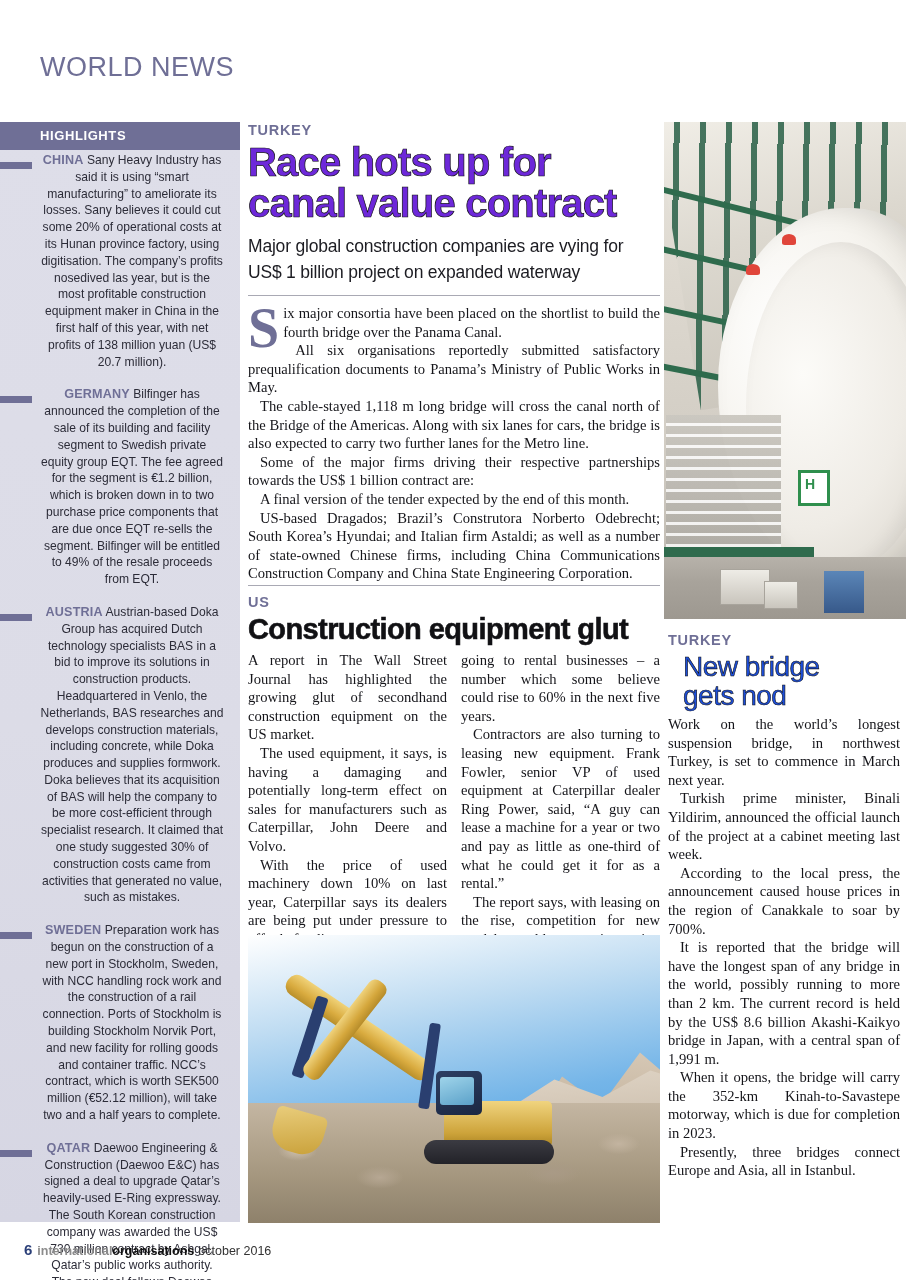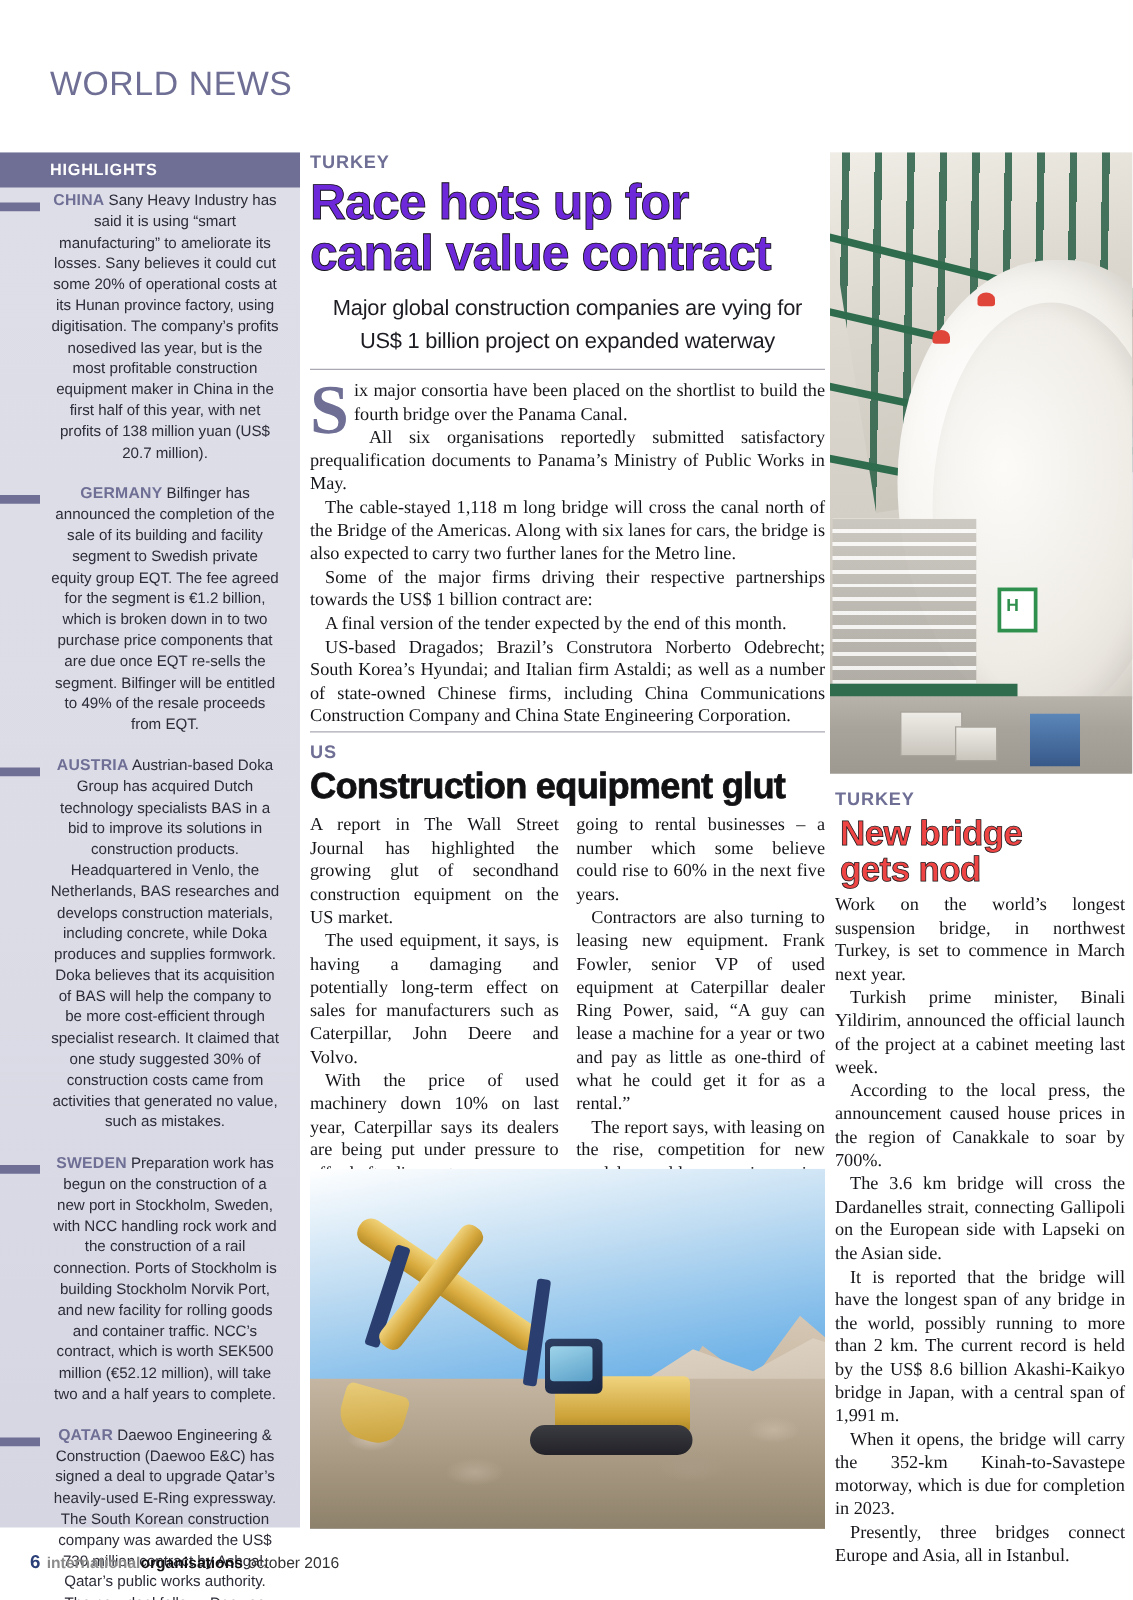--- a/index.html
+++ b/index.html
@@ -116,21 +116,20 @@
     margin: 0;
     -webkit-text-stroke: 0.7px #111114;
   }
   .standfirst {
     font-family: "Liberation Sans", sans-serif;
     font-size: 17.5px;
     line-height: 26px;
     color: #1c1c22;
     margin: 9px 0 0 0;
     letter-spacing: -0.2px;
-    text-align: center;
   }
   .rule {
     height: 1px;
     background: #a9a9b4;
     margin: 10px 0 0 0;
   }
 
   .body-serif {
     font-family: "Liberation Serif", serif;
     font-size: 14.6px;
@@ -178,26 +177,26 @@
   }
 
   
   .right-col {
     position: absolute;
     left: 668px; top: 632px;
     width: 232px;
   }
   .headline-right {
     font-family: "Liberation Sans", sans-serif;
-    font-weight: bold;
+    font-weight: normal;
     font-size: 28px;
     line-height: 29px;
     letter-spacing: -0.5px;
-    color: #ef4444;
-    margin: 1px 0 5px 4px;
+    color: #1d4ed8;
+    margin: 1px 0 5px 15px;
     -webkit-text-stroke: 0.6px #111114;
   }
 
   
   .photo {
     position: absolute;
     overflow: hidden;
   }
   .photo-tbm {
     left: 664px; top: 122px;
@@ -501,21 +500,20 @@
 <div class="right-col">
   <div class="kicker">TURKEY</div>
   <h2 class="headline-right">
     <span>New bridge</span><br>
     <span>gets nod</span>
   </h2>
   <div class="body-serif" id="turkey-body">
       <p class="first first">Work on the world’s longest suspension bridge, in northwest Turkey, is set to commence in March next year.</p>
       <p>Turkish prime minister, Binali Yildirim, announced the official launch of the project at a cabinet meeting last week.</p>
       <p>According to the local press, the announcement caused house prices in the region of Canakkale to soar by 700%.</p>
-      <p>The 3.6 km bridge will cross the Dardanelles strait, connecting Gallipoli on the European side with Lapseki on the Asian side.</p>
       <p>It is reported that the bridge will have the longest span of any bridge in the world, possibly running to more than 2 km. The current record is held by the US$ 8.6 billion Akashi-Kaikyo bridge in Japan, with a central span of 1,991 m.</p>
       <p>When it opens, the bridge will carry the 352-km Kinah-to-Savastepe motorway, which is due for completion in 2023.</p>
       <p>Presently, three bridges connect Europe and Asia, all in Istanbul.</p>
     </div>
 </div>
 
 <div class="photo photo-tbm">
   <div class="tbm-sky"></div>
   <div class="tbm-roof"></div>
   <div class="tbm-beam" style="left:-20px; top:60px; width:290px; transform:rotate(14deg);"></div>

